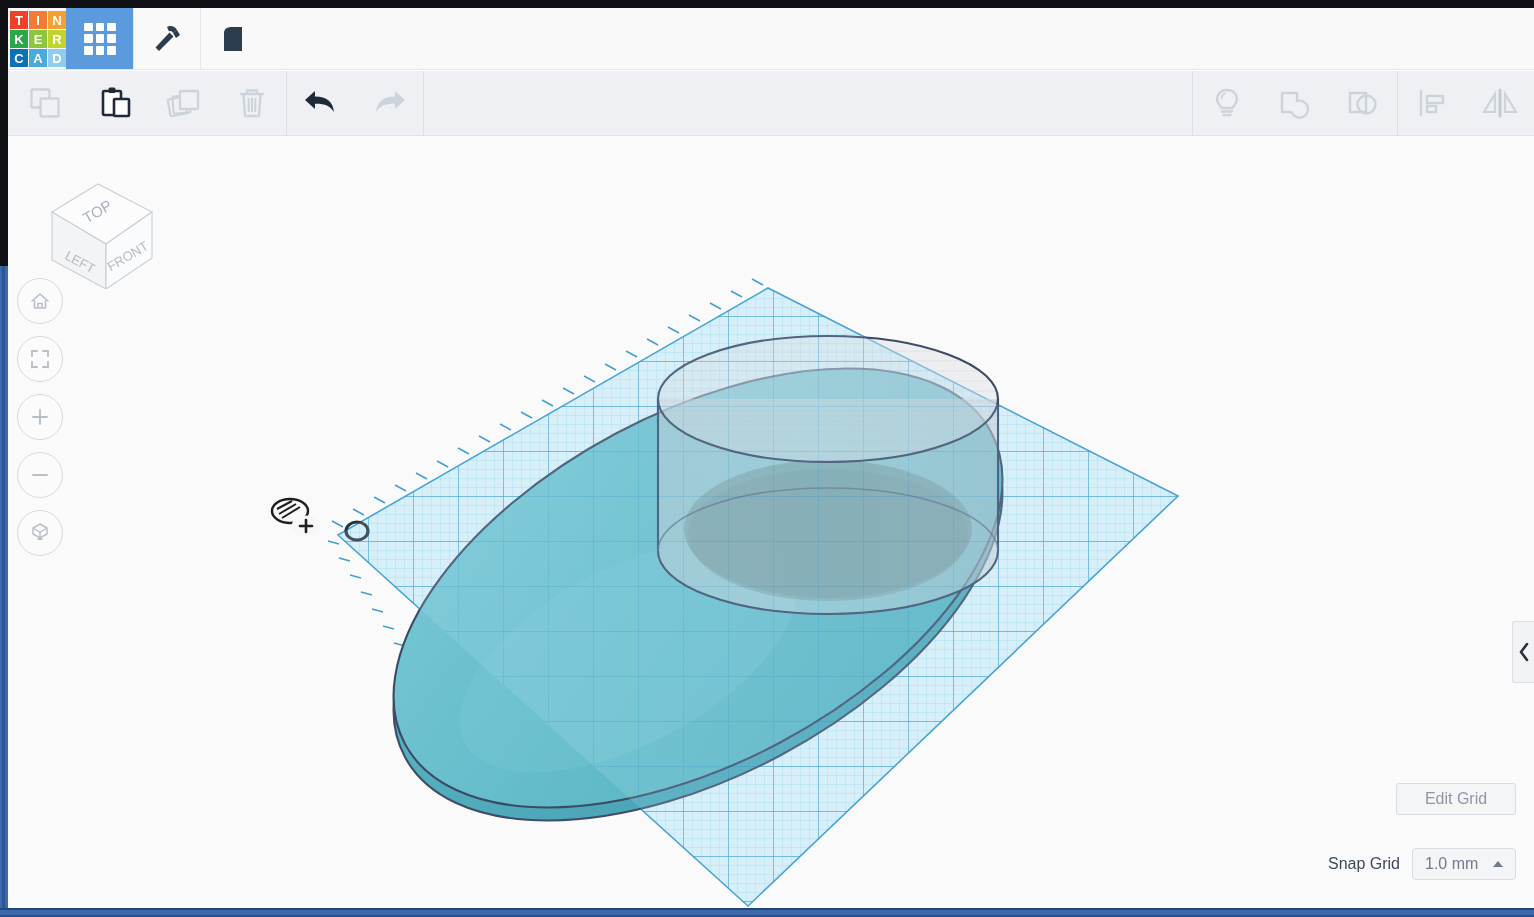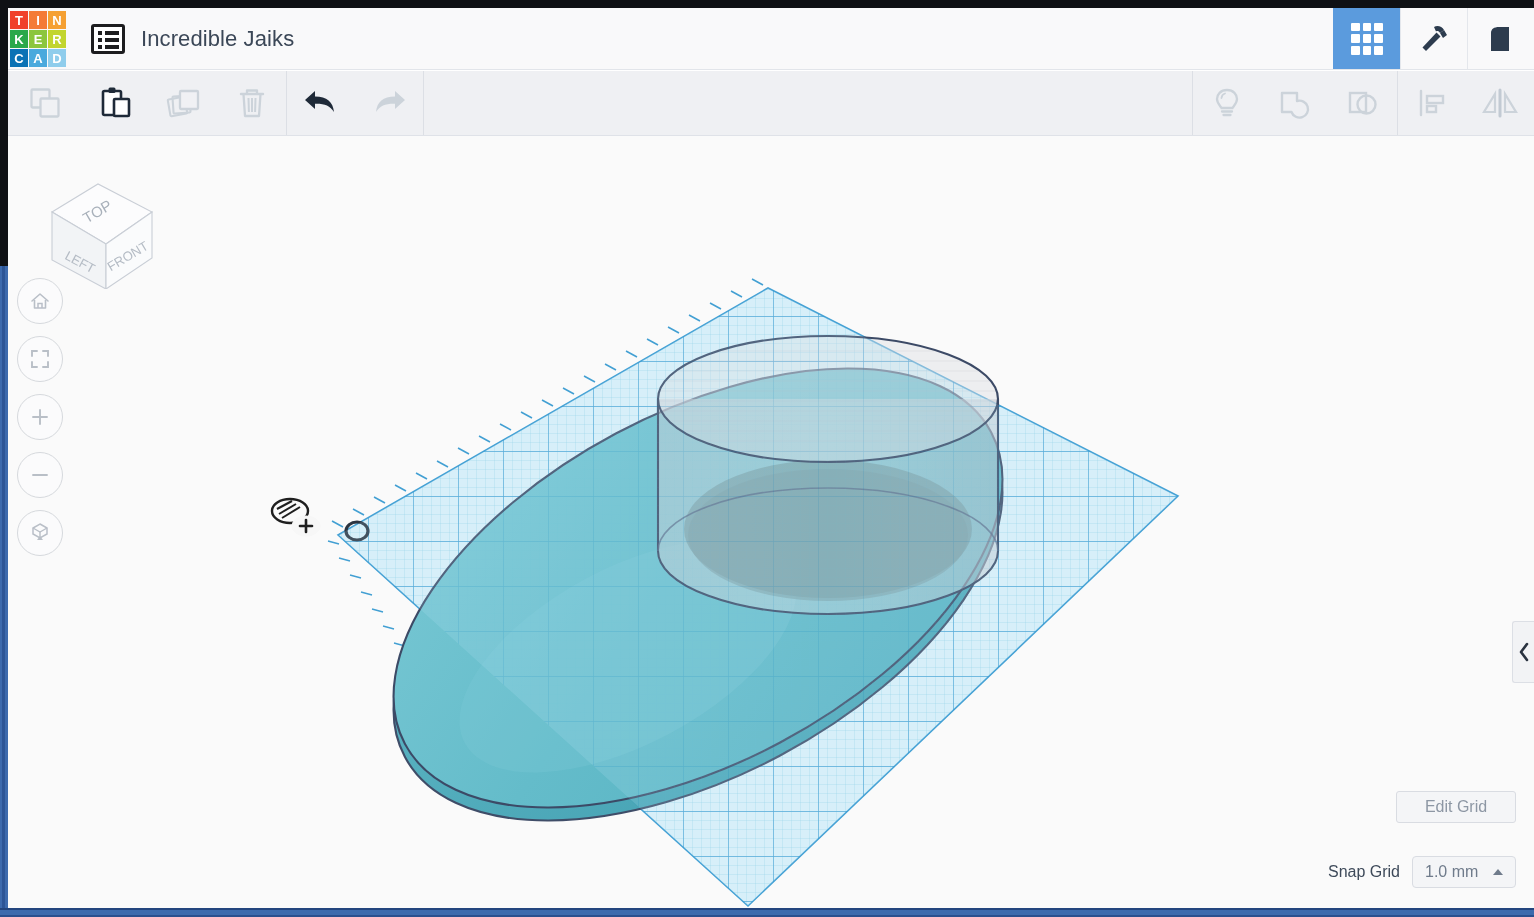--- a/index.html
+++ b/index.html
@@ -156,21 +156,21 @@
   }
   .navbtn {
     width: 46px; height: 46px; border-radius: 50%;
     border: 1px solid #d6d9dd; background: #fbfbfc;
     display: flex; align-items: center; justify-content: center;
     cursor: pointer;
   }
 
   
   .grid-controls {
-    position: absolute; right: 18px; bottom: 20px; z-index: 25;
+    position: absolute; right: 18px; bottom: 28px; z-index: 25;
     display: flex; flex-direction: column; align-items: flex-end; gap: 12px;
   }
   .edit-grid-btn {
     height: 32px; min-width: 120px; padding: 0 18px;
     background: #f4f5f7; border: 1px solid #d9dce2; border-radius: 3px;
     color: #8d97a4; font-size: 16px; cursor: pointer;
     display: flex; align-items: center; justify-content: center;
     font-family: "Liberation Sans", sans-serif;
   }
   .snap-row { display: flex; align-items: center; gap: 12px; margin-top: 21px; }
@@ -517,37 +517,20 @@
       <div class="cell" style="background: rgb(244, 123, 55);">I</div>
       <div class="cell" style="background: rgb(245, 160, 50);">N</div>
       <div class="cell" style="background: rgb(42, 168, 74);">K</div>
       <div class="cell" style="background: rgb(140, 198, 62);">E</div>
       <div class="cell" style="background: rgb(194, 213, 46);">R</div>
       <div class="cell" style="background: rgb(10, 114, 181);">C</div>
       <div class="cell" style="background: rgb(74, 169, 221);">A</div>
       <div class="cell" style="background: rgb(143, 205, 236);">D</div>
     </div>
 
-    <div class="title-group">
-      <div class="list-icon">
-        <div class="row r1">
-            <span class="dot"></span>
-            <span class="bar"></span>
-          </div>
-        <div class="row r2">
-            <span class="dot"></span>
-            <span class="bar"></span>
-          </div>
-        <div class="row r3">
-            <span class="dot"></span>
-            <span class="bar"></span>
-          </div>
-      </div>
-      <div class="doc-title">Incredible Jaiks</div>
-    </div>
 
     <div class="header-right">
       <div class="hdr-btn active">
         <span class="grid9">
           <i></i>
             <i></i>
             <i></i>
             <i></i>
             <i></i>
             <i></i>

